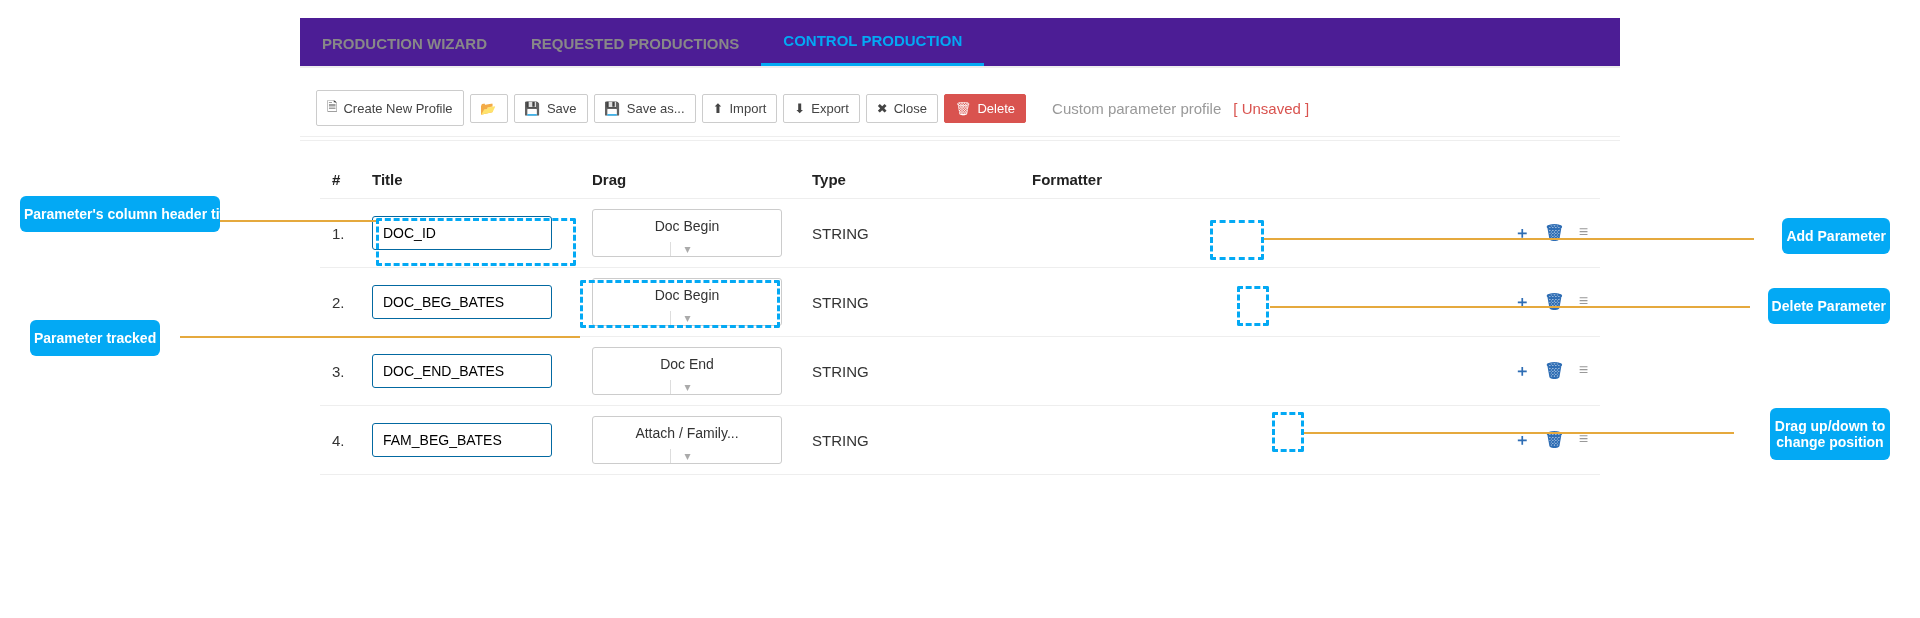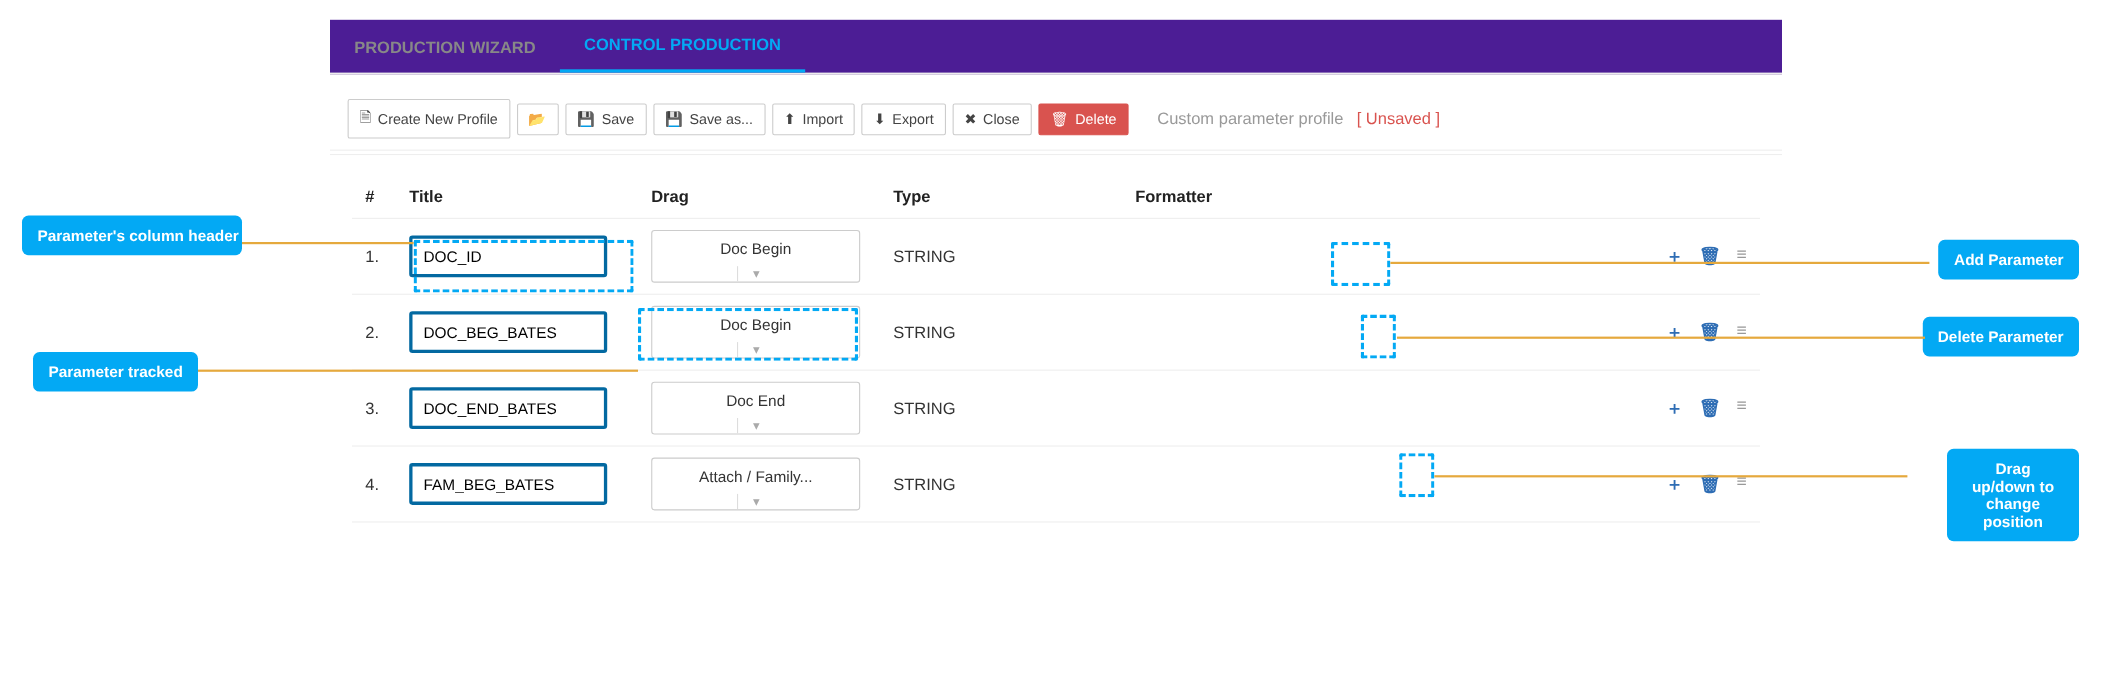--- a/index.html
+++ b/index.html
@@ -56,21 +56,21 @@
   .toolbar .label { color:#999; margin-left:20px; font-size:15px; }
   .toolbar .unsaved { color:#d9534f; font-size:15px; margin-left:6px;text-align:center; }
   .panel {
     position:absolute; left:300px; right:300px; top:140px;
     padding: 20px; background:#fff; border-top:1px solid #eee;
   }
   table { width:100%; border-collapse:collapse; }
   th { text-align:left; font-size:15px; color:#222; padding:10px 12px; border-bottom:1px solid #eee;}
   td { padding:10px 12px; border-bottom:1px solid #eee; font-size:15px; color:#333; vertical-align:middle;}
   .input {
-    border:3px solid #0369a1; border-radius:3px; padding:8px 10px;
+    border:1px solid #0369a1; border-radius:3px; padding:8px 10px;
     font-size:14px; width:180px;
   }
   .select {
     border:1px solid #ccc; border-radius:3px; display:flex; align-items:center;
     padding:0; width:190px; overflow:hidden;flex-direction:column;
   }
   .select .sel-label { flex:1; padding:8px 10px; font-size:14px; }
   .select .sel-chev { width:34px; border-left:1px solid #ddd; display:flex; align-items:center; justify-content:center; color:#aaa; font-size:12px;}
   .row-actions { display:flex; gap:14px; justify-content:flex-end; }
   .ic { font-weight:bold; cursor:pointer; font-size:16px; }
@@ -78,32 +78,33 @@
   .ic.trash { color:#2E6DB4; }
   .ic.drag { color:#999; letter-spacing:0; cursor:grab; }
 
   
   .hl {
     position:absolute; border:3px dashed #03A9F4; border-radius:2px;
     pointer-events:none;
   }
   .callout {
     position:absolute; background:#03A9F4; color:#fff; font-weight:600;
-    border-radius:6px; padding:10px 14px; font-size:14px; text-align:center;
+    border-radius:6px; padding:10px 4px; font-size:14px; text-align:center;
     white-space:nowrap;
   }
   .line {
     position:absolute; background:#E5A93D; height:1.5px;
   }
 </style>
 </head>
 <body>
 
 <div class="tabbar">
   <div class="tab">PRODUCTION WIZARD</div>
+  <div class="tab">REQUESTED PRODUCTIONS</div>
   <div class="tab active">CONTROL PRODUCTION</div>
 </div>
 
 <div class="toolbar">
   <button class="btn">
     <span>🗎</span>
     <span>Create New Profile</span>
   </button>
   <button class="btn">
     <span>📂</span>

